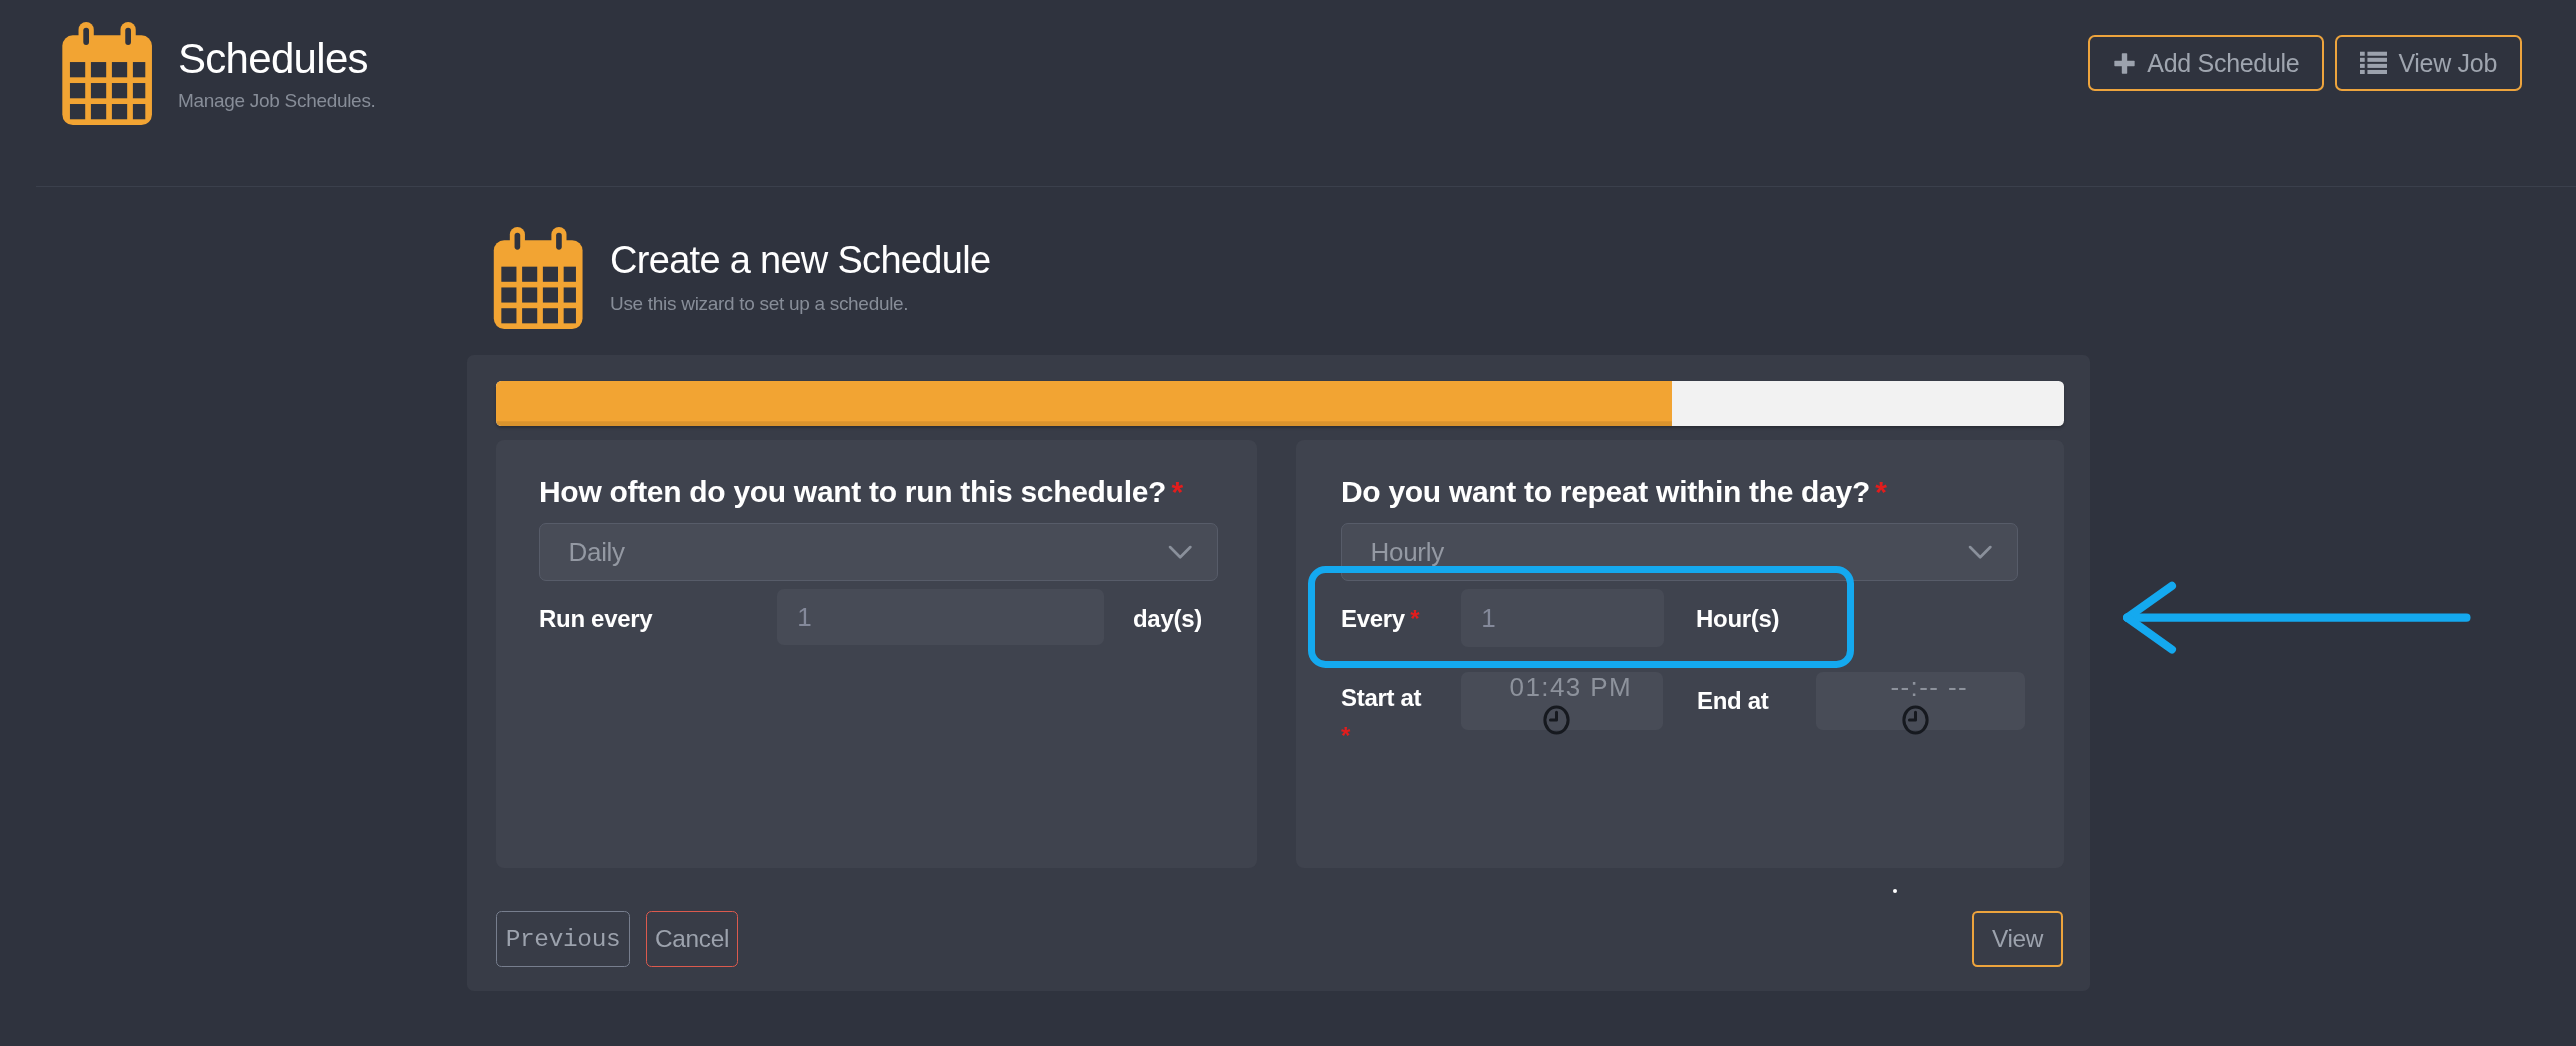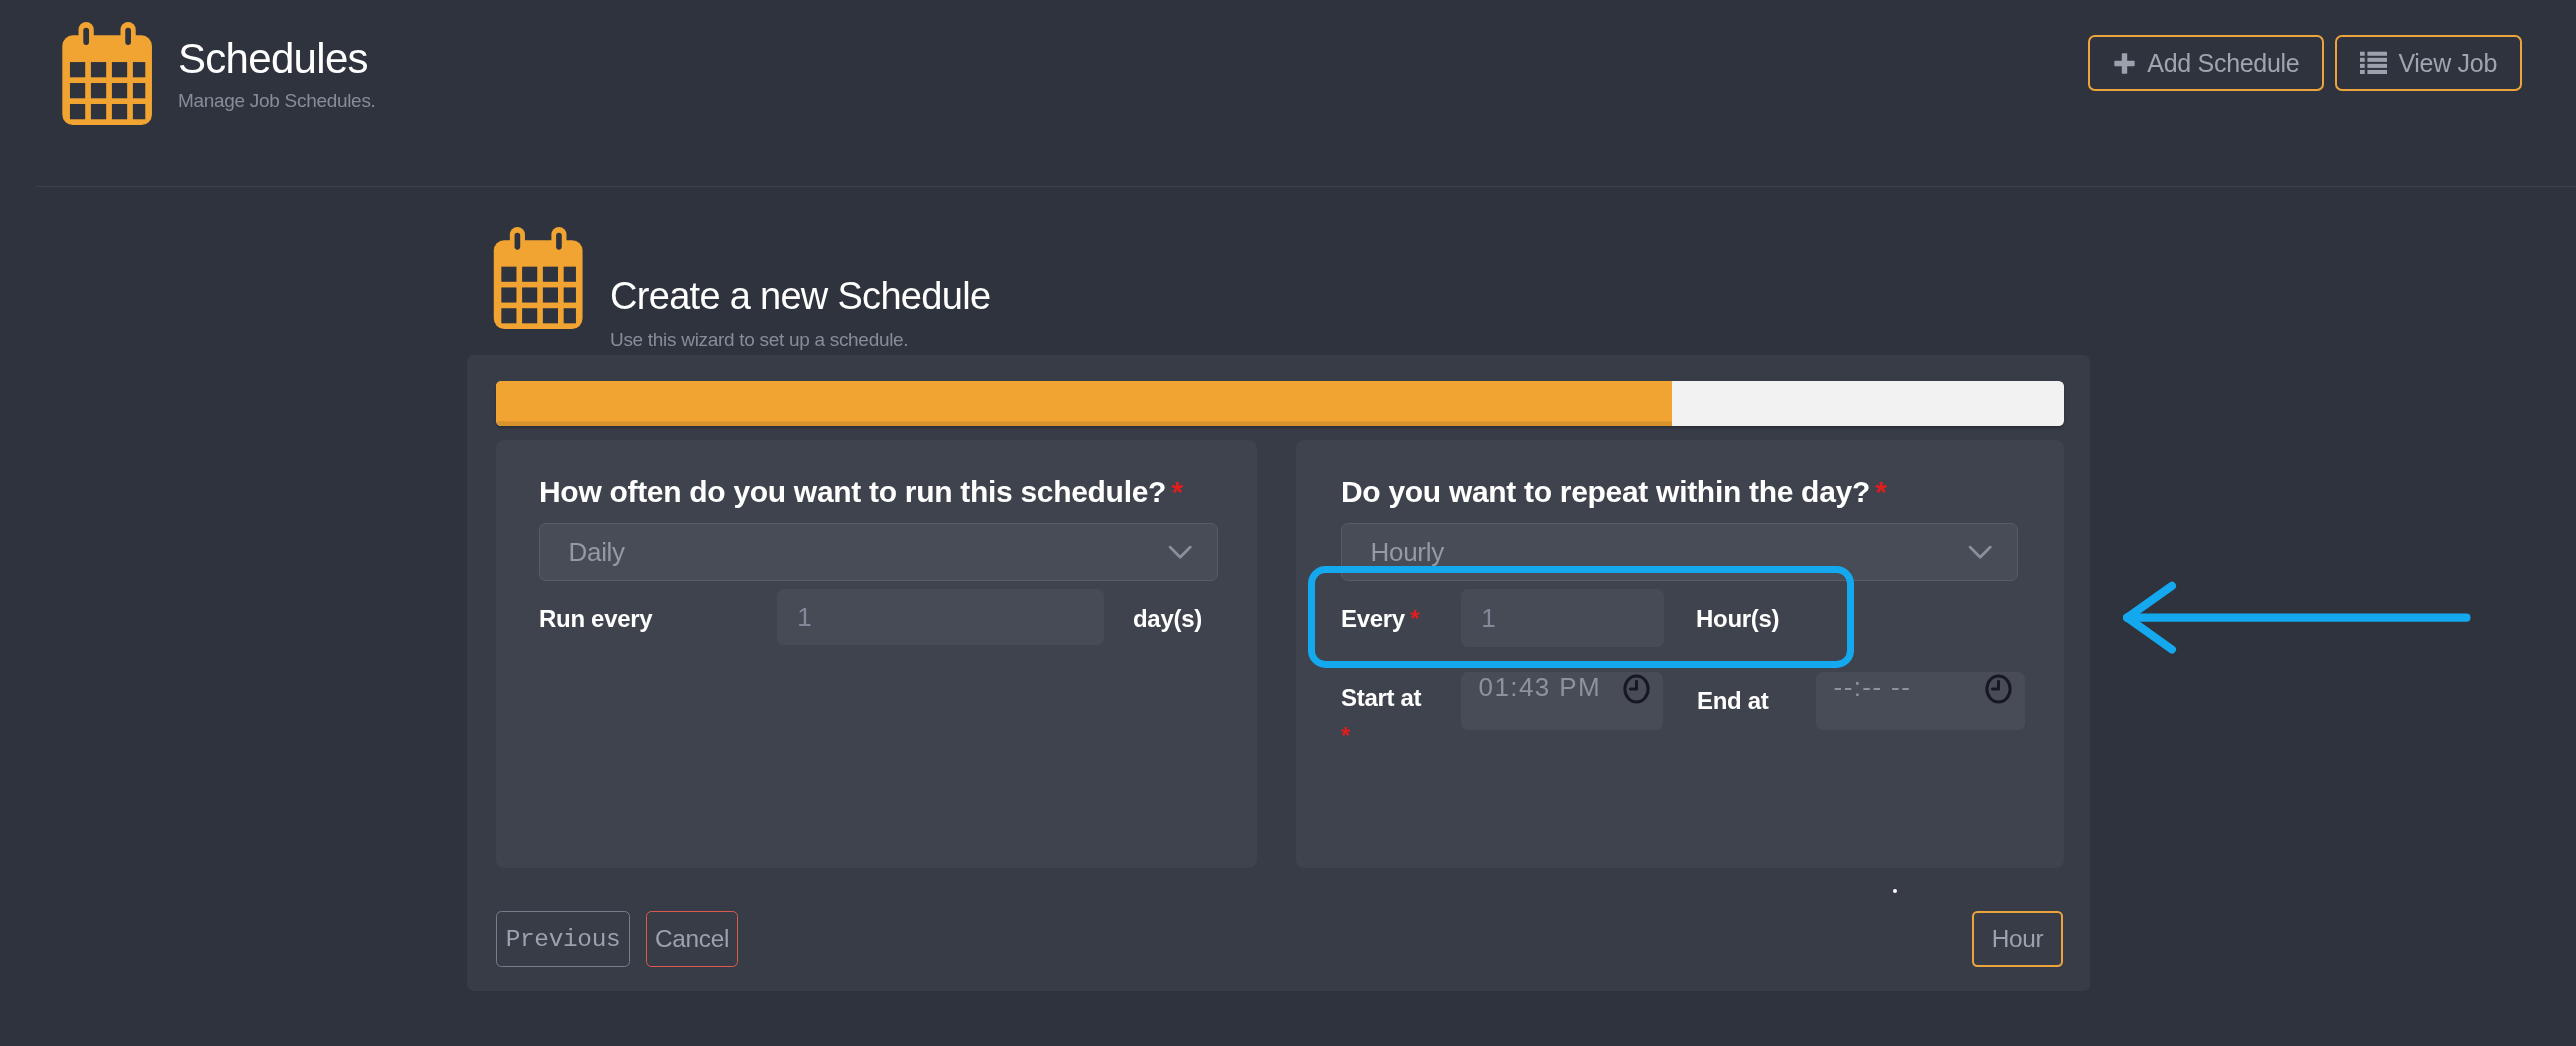--- a/index.html
+++ b/index.html
@@ -18,21 +18,21 @@
   .hdr-actions { display:flex; gap:11px; }
   .hdr-btn {
     height:56px; display:flex; align-items:center; justify-content:center; gap:11px;
     border:2px solid #EDA43D; border-radius:6.8px; background:transparent;
     color:#9FA5AF; font-size:25px; letter-spacing:-0.3px; cursor:pointer; padding:0 23px;
     font-family:"Liberation Sans", sans-serif;
   }
   .divider { height:1.4px; background:#3B404C; }
 
   
-  .wiz-title { font-size:38px; font-weight:400; letter-spacing:-0.7px; color:#FFFFFF;margin-top:36px; }
+  .wiz-title { font-size:38px; font-weight:400; letter-spacing:-0.7px; color:#FFFFFF; }
   .wiz-sub   { font-size:19px; color:#878D98; margin-top:11px; letter-spacing:-0.3px; }
 
   
   .card { background:#383C47; border-radius:6.8px; }
   .progress {
     background:#F2F2F2; border-radius:5.4px; overflow:hidden;
     box-shadow:0 2px 2.7px rgba(0,0,0,0.25);
   }
   .progress-fill {
     height:100%; background:#F2A433;
@@ -51,22 +51,23 @@
   .select .chev { margin-right:24.4px; }
 
   .fld-label { font-size:24px; font-weight:700; letter-spacing:-0.3px; color:#FFFFFF; }
 
   .num-input {
     background:#474B56; border:none; border-radius:6.8px; outline:none;
     color:#84899A; font-size:26px; padding-left:20.3px; width:100%; height:100%;
     font-family:"Liberation Sans", sans-serif;
   }
   .time-input {
-    background:#484C57; border-radius:6.8px; display:flex; align-items:flex-start;
+    background:#484C57; border-radius:6.8px; display:flex; align-items:center;
     cursor:text;
+    flex-direction:column;
   }
   .time-value { font-size:26px; color:#8D929C; letter-spacing:1.4px; padding-left:17.6px; flex:1; white-space:nowrap; }
   .time-input .clock { margin-right:11px; flex:0 0 auto; }
 
   .ft-btn {
     height:56px; border-radius:5.4px; background:transparent; cursor:pointer;
     color:#9CA2AD; font-size:24.4px; letter-spacing:-0.3px;
     display:flex; align-items:center; justify-content:center;
     font-family:"Liberation Sans", sans-serif;
   }
@@ -232,21 +233,21 @@
           <svg width="31" height="34" viewBox="0 0 36 38">
               <ellipse cx="18" cy="19" rx="13.5" ry="15" fill="none" stroke="#16191F" stroke-width="3.5"></ellipse>
               <path d="M18 10 V19 H11" fill="none" stroke="#16191F" stroke-width="3.5" stroke-linecap="round" stroke-linejoin="round"></path>
             </svg>
         </span>
       </div>
     </div>
 
     <button class="abs ft-btn ft-prev" style="left:29px; top:556px; width:134px;font-family:Liberation Mono, monospace;">Previous</button>
     <button class="abs ft-btn ft-cancel" style="left:179px; top:556px; width:92px;">Cancel</button>
-    <button class="abs ft-btn ft-next" style="left:1505px; top:556px; width:91px;">Hour</button>
+    <button class="abs ft-btn ft-next" style="left:1505px; top:556px; width:91px;">View</button>
   </div>
 
   <div class="abs highlight-box" style="left:1308px; top:566px; width:546px; height:102px;"></div>
 
   <div class="abs" style="left:2111px; top:579px; width:369px; height:78px;">
     <svg width="369" height="78" viewBox="0 0 545 115">
       <line x1="525" y1="57" x2="24" y2="57" stroke="#14A9EF" stroke-width="12" stroke-linecap="round"></line>
       <line x1="24" y1="57" x2="90" y2="10" stroke="#14A9EF" stroke-width="12" stroke-linecap="round"></line>
       <line x1="24" y1="57" x2="90" y2="104" stroke="#14A9EF" stroke-width="12" stroke-linecap="round"></line>
     </svg>

